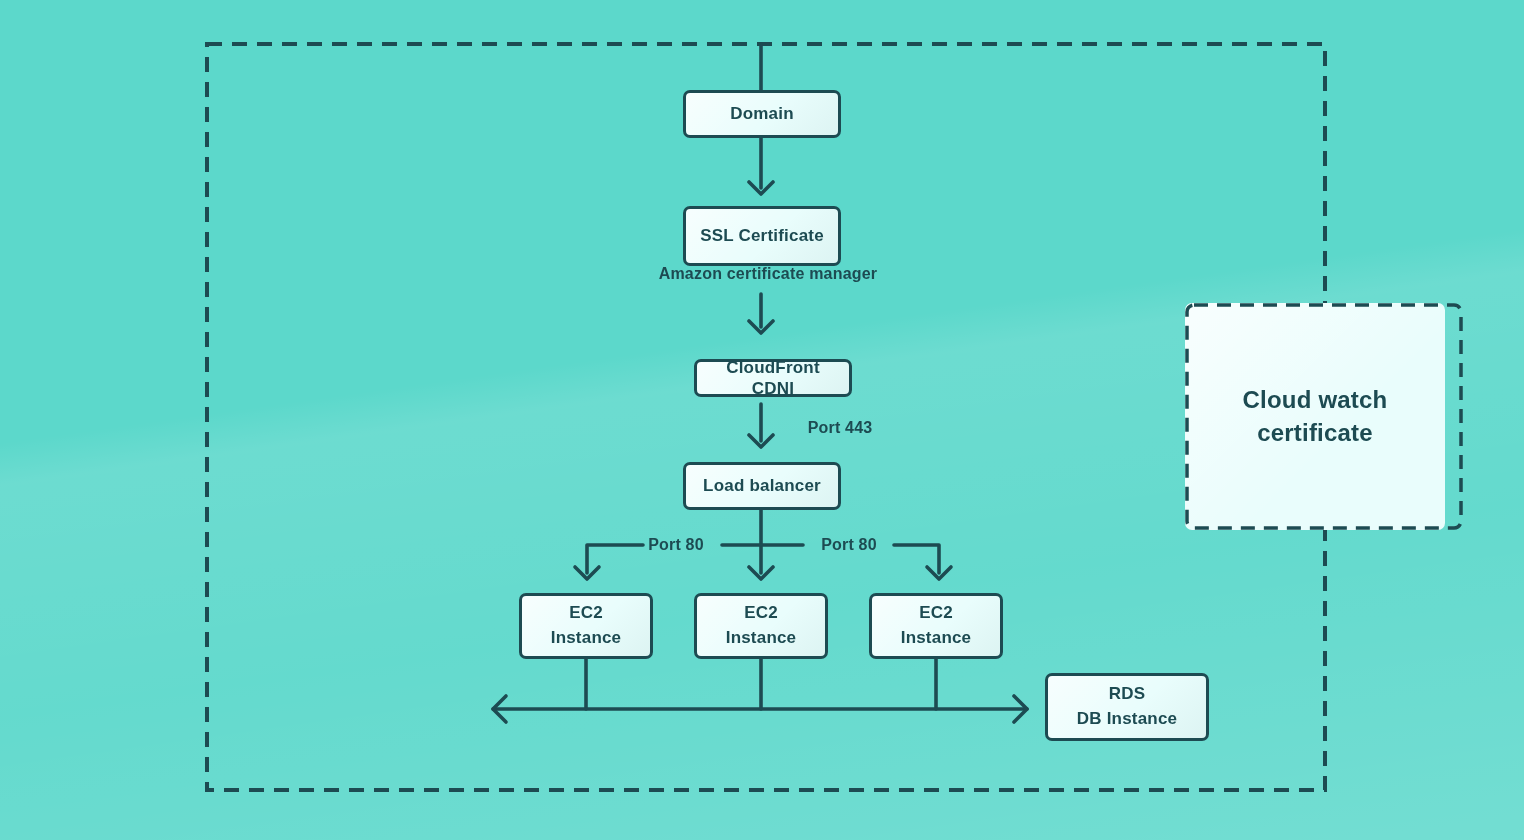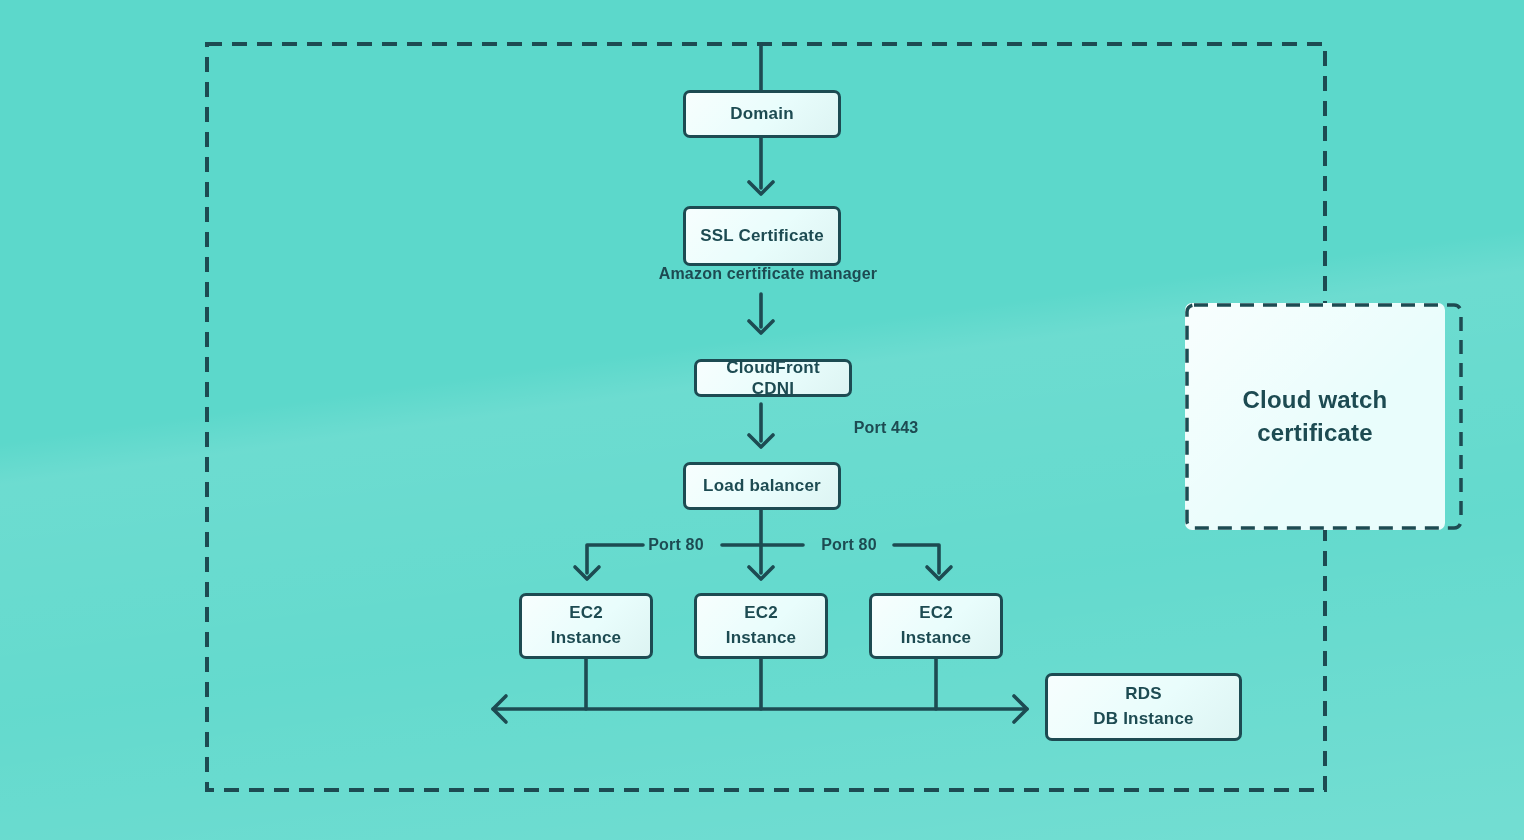--- a/index.html
+++ b/index.html
@@ -30,29 +30,29 @@
     color:var(--ink,#1d4b52);text-align:center;
   }
   #n-domain{left:683px;top:90px;width:158px;height:48px;text-align:right;}
   #n-ssl{left:683px;top:206px;width:158px;height:60px;}
   #n-cloudfront{left:683px;top:359px;width:158px;height:38px;line-height:1.25;margin-left:11px;}
   #n-lb{left:683px;top:462px;width:158px;height:48px;justify-content:center;}
   #n-ec2-1{left:519px;top:593px;width:134px;height:66px;}
   #n-ec2-2{left:694px;top:593px;width:134px;height:66px;}
   #n-ec2-3{left:869px;top:593px;width:134px;height:66px;}
   #n-s3{left:299px;top:673px;width:179px;height:69px;}
-  #n-rds{left:1045px;top:673px;width:197px;height:68px;}
+  #n-rds{left:1045px;top:673px;width:164px;height:68px;}
   #n-cloudwatch{
     left:1185px;top:303px;width:260px;height:227px;
     border:none;border-radius:7px;font-size:24px;line-height:1.35;
     background-image:linear-gradient(135deg,rgba(255,255,255,0.7),rgba(255,255,255,0) 60%);
   }
   #n-cloudwatch .dash-frame{position:absolute;left:0;top:0;}
   #l-acm{left:568px;top:265px;width:400px;}
-  #l-port443{left:760px;top:419px;width:160px;padding-left:46px;}
+  #l-port443{left:760px;top:419px;width:160px;}
   #l-port80-l{left:596px;top:536px;width:160px;}
   #l-port80-r{left:769px;top:536px;width:160px;}
 </style>
 </head>
 <body>
 
 <div class="canvas">
 
   <svg class="wires" width="1524" height="840" viewBox="0 0 1524 840">
     <rect x="207" y="44" width="1118" height="746" stroke-width="4" stroke-dasharray="15 10"></rect>

